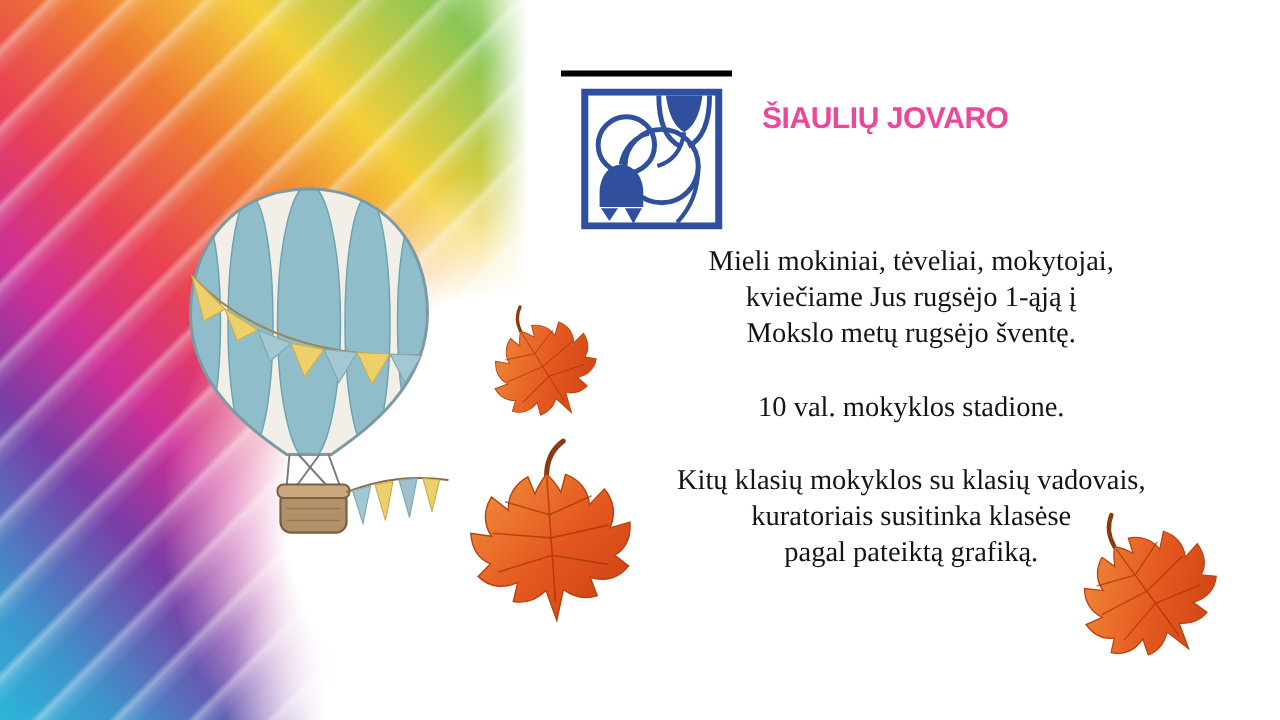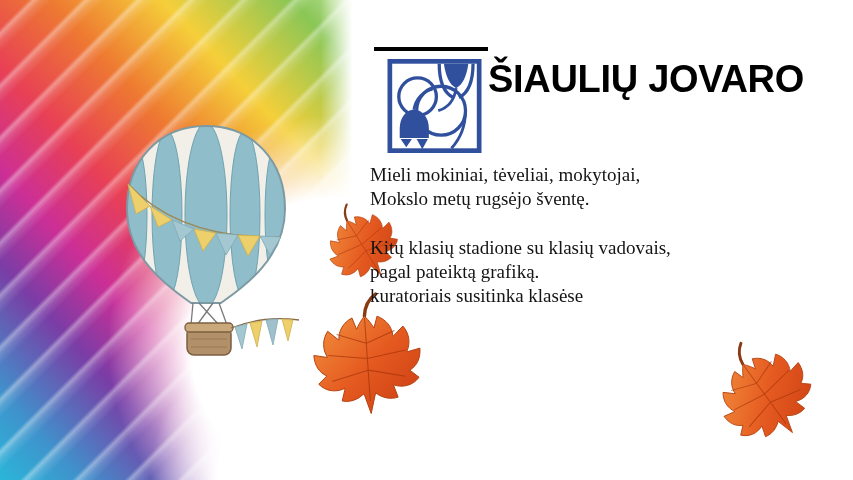--- a/index.html
+++ b/index.html
@@ -24,24 +24,24 @@
   .balloon-svg{position:absolute;left:123px;top:121px;width:182px;height:240px;}
   .leaf{position:absolute;}
   .leaf-small{left:315px;top:198px;width:95px;height:95px;}
   .leaf-large{left:295px;top:288px;width:145px;height:145px;}
   .leaf-right{left:703px;top:333px;width:125px;height:125px;}
 
   
   .content{position:absolute;left:360px;top:0;width:493px;height:480px;}
   .rule{position:absolute;left:14px;top:47px;width:114px;height:4px;background:#000000;}
   .logo{position:absolute;left:26px;top:59px;width:97px;height:94px;}
-  .title{position:absolute;left:128px;top:62px;margin:0;
+  .title{position:absolute;left:148px;top:62px;margin:0;
          font-family:"Liberation Sans",sans-serif;font-weight:700;
-         font-size:38px;line-height:34px;letter-spacing:-0.3px;color:#000000;}
-  .textblock{position:absolute;left:10px;top:163px;width:475px;
+         font-size:20px;line-height:34px;letter-spacing:-0.3px;color:#ec4899;}
+  .textblock{position:absolute;left:10px;top:163px;width:475px;text-align:center;
              font-size:19px;line-height:24px;color:#141414;}
   .textblock p{margin:0 0 25px 0;}
   .line{display:block;}
 </style>
 </head>
 <body>
 
 <div class="canvas">
 
   <svg width="0" height="0" style="position:absolute">
@@ -150,25 +150,27 @@
       <path d="M28,54 C30,42 38,34 48,32" fill="none" stroke="#30509e" stroke-width="3"></path>
     </svg>
 
     <h1 class="title">
         <span class="line">ŠIAULIŲ JOVARO</span>
       </h1>
 
     <div class="textblock">
       <p>
         <span class="line">Mieli mokiniai, tėveliai, mokytojai,</span>
+        <span class="line">kviečiame Jus rugsėjo 1-ąją į</span>
         <span class="line">Mokslo metų rugsėjo šventę.</span>
       </p>
       <p>
+        <span class="line">10 val. mokyklos stadione.</span>
       </p>
       <p>
-        <span class="line">Kitų klasių stadione su klasių vadovais,</span>
+        <span class="line">Kitų klasių mokyklos su klasių vadovais,</span>
+        <span class="line">kuratoriais susitinka klasėse</span>
         <span class="line">pagal pateiktą grafiką.</span>
-        <span class="line">kuratoriais susitinka klasėse</span>
       </p>
     </div>
   </div>
 
 </div>
 
 </body></html>

